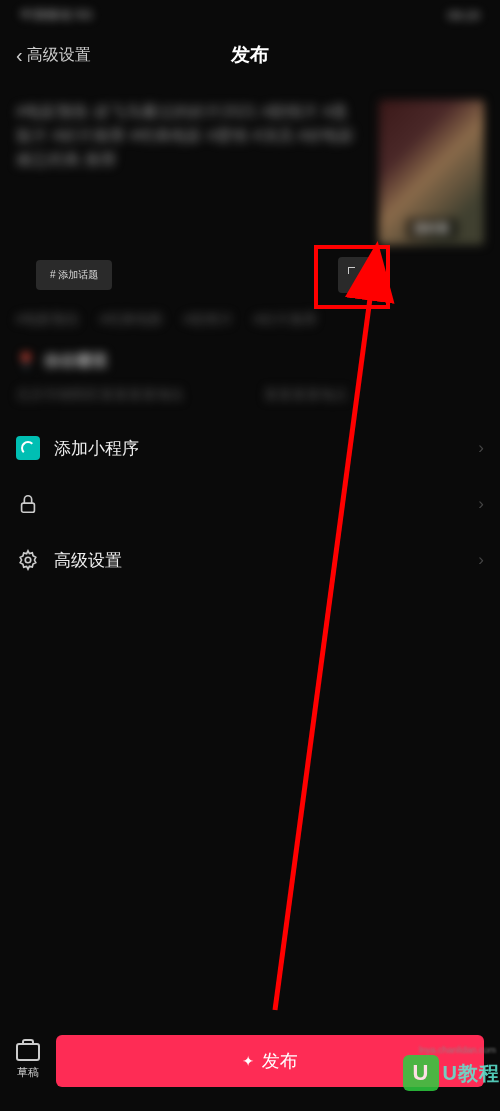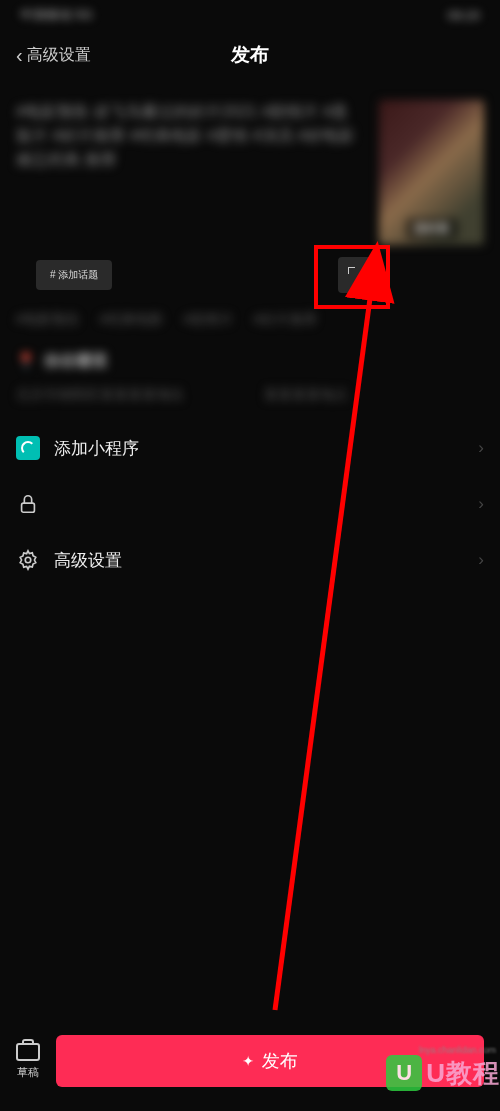--- a/index.html
+++ b/index.html
@@ -307,22 +307,22 @@
       background: #2ecc40;
       border-radius: 6px;
       display: flex;
       align-items: center;
       justify-content: center;
       color: #fff;
       font-size: 22px;
       font-weight: bold;
     }
     .wm-text {
-      color: #f9a8d4;
-      font-size: 26px;
+      color: #5eead4;
+      font-size: 20px;
       font-weight: bold;
       letter-spacing: 1px;
     }
     .wm-sub {
       position: absolute;
       top: -8px;
       right: 4px;
       font-size: 9px;
       color: #888;
       filter: blur(1px);

